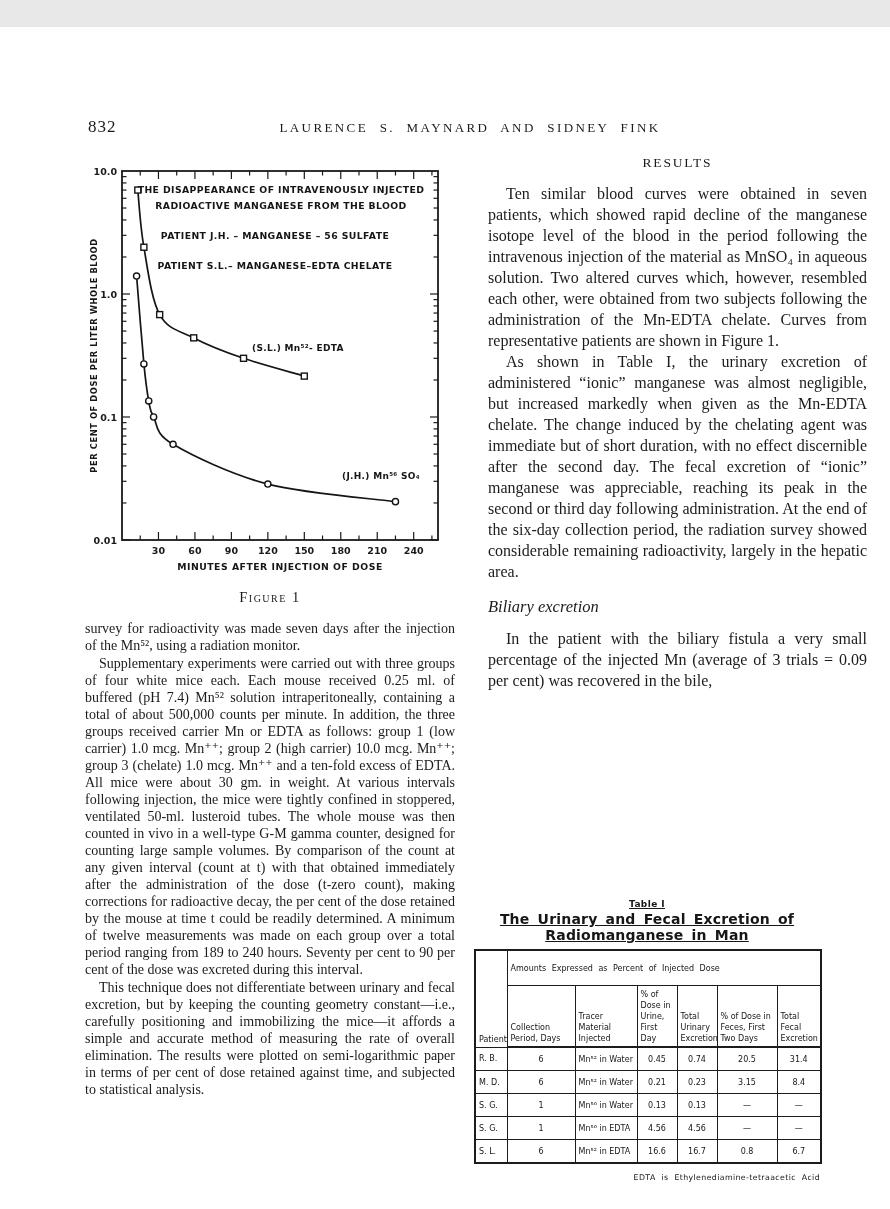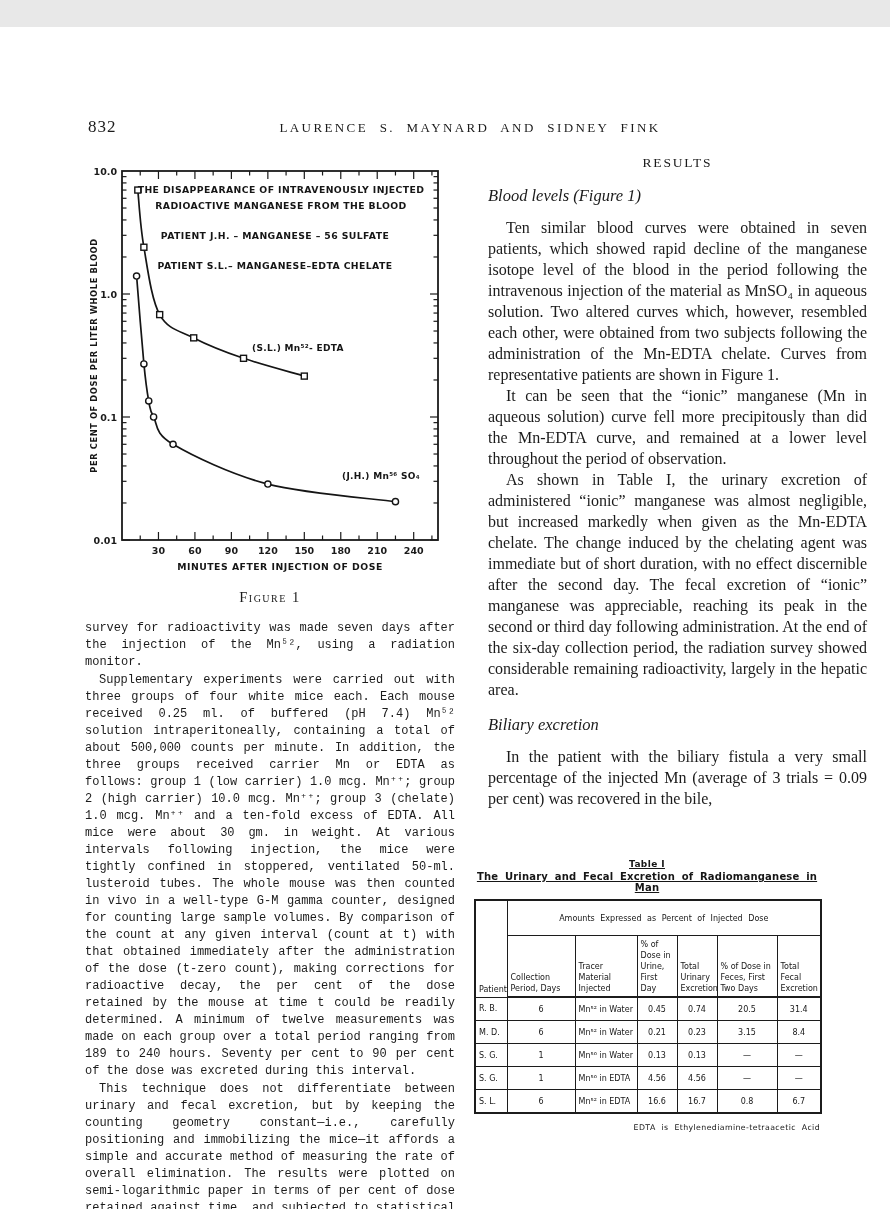--- a/index.html
+++ b/index.html
@@ -5,44 +5,44 @@
   html,body{margin:0;padding:0;background:#e8e8e8;}
   .page{position:relative;width:890px;height:1209px;background:#ffffff;color:#1b1b1b;
         font-family:"Liberation Serif","DejaVu Serif",serif;overflow:hidden;margin-top:27px;}
   
   .pageno{position:absolute;left:88px;top:90px;font-size:17px;letter-spacing:1px;}
   .runhead{position:absolute;left:50px;top:93px;width:840px;text-align:center;
            font-size:13px;letter-spacing:2.4px;word-spacing:6px;}
   
   .col-left{position:absolute;left:85px;top:130px;width:370px;}
   .col-right{position:absolute;left:488px;top:128px;width:379px;}
-  .col-left p{font-size:12px;line-height:17px;text-align:justify;margin:0 0 1px 0;font-family:Liberation Mono, monospace;}
+  .col-left p{font-size:14px;line-height:17px;text-align:justify;margin:0 0 1px 0;}
   .col-left p.ind{text-indent:14px;}
   .col-right p{font-size:16px;line-height:21px;text-align:justify;margin:0;}
   .col-right p.ind{text-indent:18px;}
   .results{ text-align:center;font-size:13.5px;letter-spacing:1.8px;margin:0 0 12px 0;}
   .subhead{font-style:italic;font-size:16.5px;margin:15px 0 11px 0;}
   .figcap{text-align:center;font-variant:small-caps;font-size:14.5px;letter-spacing:1.5px;margin:3px 0 14px 0;}
   
   .tk{font-family:"DejaVu Sans",sans-serif;font-size:9.5px;font-weight:bold;fill:#1a1a1a;}
   .ft{font-family:"DejaVu Sans",sans-serif;font-size:9.3px;font-weight:bold;fill:#161616;letter-spacing:.4px;}
   .sl{font-family:"DejaVu Sans",sans-serif;font-size:9px;font-weight:bold;fill:#161616;letter-spacing:.3px;}
   .xl{font-family:"DejaVu Sans",sans-serif;font-size:9.3px;font-weight:bold;fill:#161616;letter-spacing:.5px;}
   .yl{font-family:"DejaVu Sans",sans-serif;font-size:8.3px;font-weight:bold;fill:#161616;letter-spacing:.6px;}
   
-  .tableblock{position:absolute;left:474px;top:832px;width:346px;
+  .tableblock{position:absolute;left:474px;top:872px;width:346px;
               font-family:"DejaVu Sans",sans-serif;color:#161616;}
   .tbl-title{text-align:center;font-size:9px;font-weight:bold;text-decoration:underline;letter-spacing:.4px;}
-  .tbl-sub{text-align:center;font-size:10px;font-weight:bold;text-decoration:underline;
+  .tbl-sub{text-align:center;font-size:14px;font-weight:bold;text-decoration:underline;
            word-spacing:3px;letter-spacing:.2px;margin:2px 0 6px 0;}
   table.datatable{border-collapse:collapse;width:346px;border:2px solid #1c1c1c;table-layout:fixed;}
   .datatable th,.datatable td{border:1.2px solid #1c1c1c;font-size:8px;font-weight:normal;
            padding:2px 3px;overflow:hidden;}
   .datatable th{text-align:left;vertical-align:bottom;line-height:11px;}
-  .datatable th.spanner{text-align:center;vertical-align:middle;height:30px;word-spacing:3px;}
+  .datatable th.spanner{text-align:left;vertical-align:middle;height:30px;word-spacing:3px;}
   .datatable th.cperiod{}
   .datatable tr.hdr2 th{height:56px;border-bottom:2px solid #1c1c1c;}
   .datatable td{height:18px;text-align:center;}
   .datatable td.c0{text-align:left;}
   .datatable td.c2{text-align:left;}
   .tbl-foot{text-align:right;font-size:7.8px;margin-top:9px;letter-spacing:.4px;word-spacing:3px;}
 </style>
 </head>
 <body>
 
@@ -180,23 +180,21 @@
       </svg>
     <div class="figcap">Figure 1</div>
     <p>survey for radioactivity was made seven days after the injection of the Mn⁵², using a radiation monitor.</p>
     <p class="ind">Supplementary experiments were carried out with three groups of four white mice each.  Each mouse received 0.25 ml. of buffered (pH 7.4) Mn⁵² solution intraperitoneally, containing a total of about 500,000 counts per minute.  In addition, the three groups received carrier Mn or EDTA as follows: group 1 (low carrier) 1.0 mcg. Mn⁺⁺; group 2 (high carrier) 10.0 mcg. Mn⁺⁺; group 3 (chelate) 1.0 mcg. Mn⁺⁺ and a ten-fold excess of EDTA. All mice were about 30 gm. in weight.  At various intervals following injection, the mice were tightly confined in stoppered, ventilated 50-ml. lusteroid tubes.  The whole mouse was then counted in vivo in a well-type G-M gamma counter, designed for counting large sample volumes.  By comparison of the count at any given interval (count at t) with that obtained immediately after the administration of the dose (t-zero count), making corrections for radioactive decay, the per cent of the dose retained by the mouse at time t could be readily determined.  A minimum of twelve measurements was made on each group over a total period ranging from 189 to 240 hours.  Seventy per cent to 90 per cent of the dose was excreted during this interval.</p>
     <p class="ind">This technique does not differentiate between urinary and fecal excretion, but by keeping the counting geometry constant—i.e., carefully positioning and immobilizing the mice—it affords a simple and accurate method of measuring the rate of overall elimination.  The results were plotted on semi-logarithmic paper in terms of per cent of dose retained against time, and subjected to statistical analysis.</p>
   </div>
 
   <div class="col-right">
     <div class="results">RESULTS</div>
 
-    <div class="subhead">Blood levels (Figure 1)</div>
     <p class="ind">Ten similar blood curves were obtained in seven patients, which showed rapid decline of the manganese isotope level of the blood in the period following the intravenous injection of the material as MnSO₄ in aqueous solution.  Two altered curves which, however, resembled each other, were obtained from two subjects following the administration of the Mn-EDTA chelate.  Curves from representative patients are shown in Figure 1.</p>
-    <p class="ind">It can be seen that the “ionic” manganese (Mn in aqueous solution) curve fell more precipitously than did the Mn-EDTA curve, and remained at a lower level throughout the period of observation.</p>
 
     <p class="ind">As shown in Table I, the urinary excretion of administered “ionic” manganese was almost negligible, but increased markedly when given as the Mn-EDTA chelate.  The change induced by the chelating agent was immediate but of short duration, with no effect discernible after the second day.  The fecal excretion of “ionic” manganese was appreciable, reaching its peak in the second or third day following administration.  At the end of the six-day collection period, the radiation survey showed considerable remaining radioactivity, largely in the hepatic area.</p>
 
     <div class="subhead">Biliary excretion</div>
     <p class="ind">In the patient with the biliary fistula a very small percentage of the injected Mn (average of 3 trials = 0.09 per cent) was recovered in the bile,</p>
   </div>
 
   <div class="tableblock">
     <div class="tbl-title">Table I</div>
     <div class="tbl-sub">The Urinary and Fecal Excretion of Radiomanganese in Man</div>

